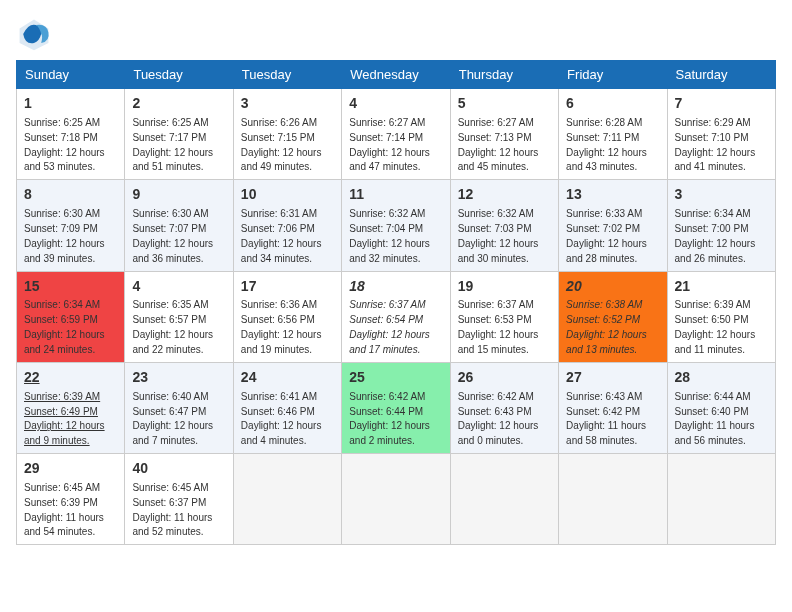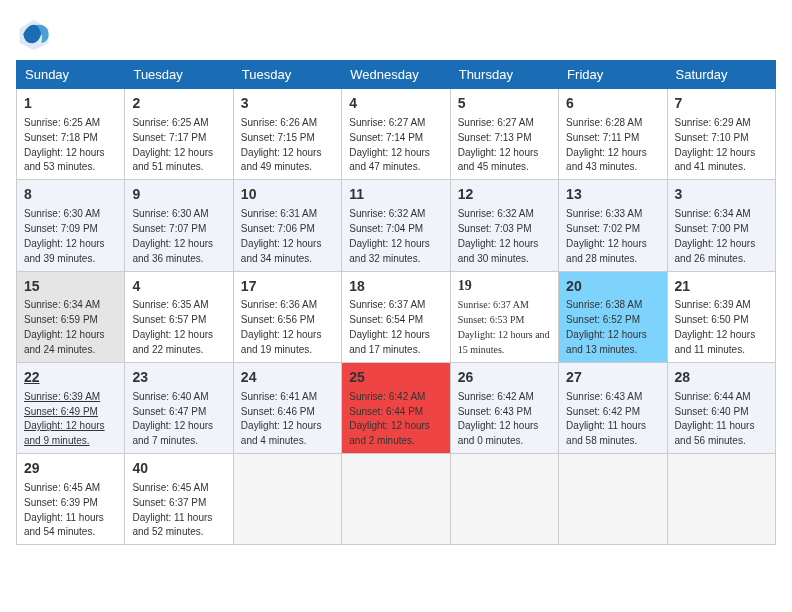--- a/index.html
+++ b/index.html
@@ -164,41 +164,41 @@
         <td style="background: rgb(240, 244, 250);">
         <span class="day-number">13</span>
         <span class="day-info">Sunrise: 6:33 AM<br>Sunset: 7:02 PM<br>Daylight: 12 hours and 28 minutes.</span>
       </td>
         <td style="background: rgb(240, 244, 250);">
         <span class="day-number">3</span>
         <span class="day-info">Sunrise: 6:34 AM<br>Sunset: 7:00 PM<br>Daylight: 12 hours and 26 minutes.</span>
       </td>
       </tr>
       <tr>
-        <td style="background: #e5e5e5;">
+        <td style="background: #ef4444;">
         <span class="day-number">15</span>
         <span class="day-info">Sunrise: 6:34 AM<br>Sunset: 6:59 PM<br>Daylight: 12 hours and 24 minutes.</span>
       </td>
         <td style="background: rgb(255, 255, 255);">
         <span class="day-number">4</span>
         <span class="day-info">Sunrise: 6:35 AM<br>Sunset: 6:57 PM<br>Daylight: 12 hours and 22 minutes.</span>
       </td>
         <td style="background: rgb(255, 255, 255); margin-top: 47px;">
         <span class="day-number">17</span>
         <span class="day-info">Sunrise: 6:36 AM<br>Sunset: 6:56 PM<br>Daylight: 12 hours and 19 minutes.</span>
       </td>
-        <td style="background: rgb(255, 255, 255);">
+        <td style="background: rgb(255, 255, 255); font-style: italic;">
         <span class="day-number">18</span>
         <span class="day-info">Sunrise: 6:37 AM<br>Sunset: 6:54 PM<br>Daylight: 12 hours and 17 minutes.</span>
       </td>
-        <td style="background: rgb(255, 255, 255); font-family: Liberation Serif, serif;">
+        <td style="background: rgb(255, 255, 255);">
         <span class="day-number">19</span>
         <span class="day-info">Sunrise: 6:37 AM<br>Sunset: 6:53 PM<br>Daylight: 12 hours and 15 minutes.</span>
       </td>
-        <td style="background: #7dd3fc;">
+        <td style="background: #f97316; font-style: italic;">
         <span class="day-number">20</span>
         <span class="day-info">Sunrise: 6:38 AM<br>Sunset: 6:52 PM<br>Daylight: 12 hours and 13 minutes.</span>
       </td>
         <td style="background: rgb(255, 255, 255);">
         <span class="day-number">21</span>
         <span class="day-info">Sunrise: 6:39 AM<br>Sunset: 6:50 PM<br>Daylight: 12 hours and 11 minutes.</span>
       </td>
       </tr>
       <tr>
         <td style="background: rgb(240, 244, 250); text-decoration: underline;">
@@ -206,21 +206,21 @@
         <span class="day-info">Sunrise: 6:39 AM<br>Sunset: 6:49 PM<br>Daylight: 12 hours and 9 minutes.</span>
       </td>
         <td style="background: rgb(240, 244, 250);">
         <span class="day-number">23</span>
         <span class="day-info">Sunrise: 6:40 AM<br>Sunset: 6:47 PM<br>Daylight: 12 hours and 7 minutes.</span>
       </td>
         <td style="background: rgb(240, 244, 250);">
         <span class="day-number">24</span>
         <span class="day-info">Sunrise: 6:41 AM<br>Sunset: 6:46 PM<br>Daylight: 12 hours and 4 minutes.</span>
       </td>
-        <td style="background: #ef4444;">
+        <td style="background: #86efac;">
         <span class="day-number">25</span>
         <span class="day-info">Sunrise: 6:42 AM<br>Sunset: 6:44 PM<br>Daylight: 12 hours and 2 minutes.</span>
       </td>
         <td style="background: rgb(240, 244, 250);">
         <span class="day-number">26</span>
         <span class="day-info">Sunrise: 6:42 AM<br>Sunset: 6:43 PM<br>Daylight: 12 hours and 0 minutes.</span>
       </td>
         <td style="background: rgb(240, 244, 250);">
         <span class="day-number">27</span>
         <span class="day-info">Sunrise: 6:43 AM<br>Sunset: 6:42 PM<br>Daylight: 11 hours and 58 minutes.</span>

